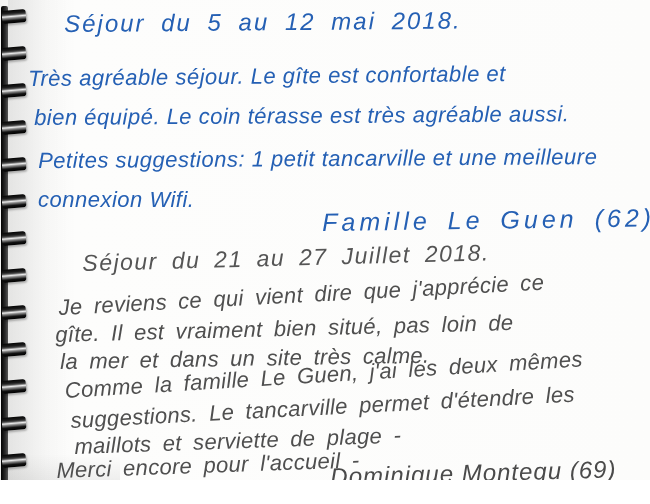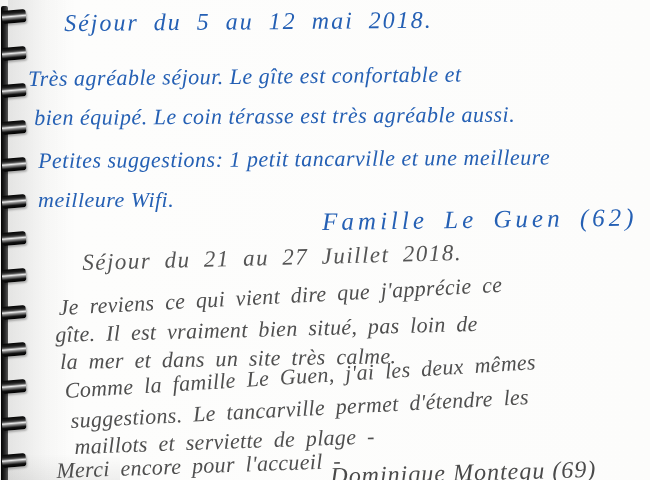--- a/index.html
+++ b/index.html
@@ -2,21 +2,21 @@
 <html><head>
 <meta charset="utf-8">
 <style>
   html, body { margin: 0; padding: 0; background: #ffffff; }
   .scan {
     position: relative;
     width: 650px;
     height: 480px;
     overflow: hidden;
     background: linear-gradient(90deg, #f4f4f3 0px, #fdfdfc 70px, #fcfcfb 100%);
-    font-family: Liberation Serif, serif;
+    font-family: Liberation Sans, sans-serif;
     text-align: center;
   }
   
   .page-curve {
     position: absolute;
     left: 8px; top: 0;
     width: 70px; height: 100%;
     background: linear-gradient(90deg, rgba(0,0,0,0.07), rgba(0,0,0,0.015) 55%, rgba(0,0,0,0) 100%);
     pointer-events: none;
   }
@@ -79,21 +79,21 @@
   <div class="ring" style="top:343px"></div>
   <div class="ring" style="top:380px"></div>
   <div class="ring" style="top:417px"></div>
   <div class="ring" style="top:454px"></div>
 
   <div>
     <span class="line e1-heading" style="left:64px; top:10px; transform:rotate(-0.5deg)">Séjour du 5 au 12 mai 2018.</span>
     <span class="line e1" style="left:28px; top:66px; transform:rotate(-0.6deg)">Très agréable séjour. Le gîte est confortable et</span>
     <span class="line e1" style="left:34px; top:105px; transform:rotate(-0.4deg)">bien équipé. Le coin térasse est très agréable aussi.</span>
     <span class="line e1" style="left:38px; top:148px; transform:rotate(-0.4deg)">Petites suggestions: 1 petit tancarville et une meilleure</span>
-    <span class="line e1" style="left:38px; top:187px">meilleure Wifi.</span>
+    <span class="line e1" style="left:38px; top:187px">connexion Wifi.</span>
     <span class="line e1-sig" style="left:322px; top:208px; transform:rotate(-0.8deg)">Famille Le Guen (62)</span>
   </div>
 
   <div>
     <span class="line e2-heading" style="left:82px; top:250px; transform:rotate(-1.5deg)">Séjour du 21 au 27 Juillet 2018.</span>
     <span class="line e2" style="left:58px; top:295px; transform:rotate(-3deg)">Je reviens ce qui vient dire que j'apprécie ce</span>
     <span class="line e2" style="left:55px; top:322px; transform:rotate(-1.5deg)">gîte. Il est vraiment bien situé, pas loin de</span>
     <span class="line e2" style="left:60px; top:349px; transform:rotate(-1deg)">la mer et dans un site très calme.</span>
     <span class="line e2" style="left:64px; top:378px; transform:rotate(-3.5deg)">Comme la famille Le Guen, j'ai les deux mêmes</span>
     <span class="line e2" style="left:70px; top:408px; transform:rotate(-3deg)">suggestions. Le tancarville permet d'étendre les</span>

